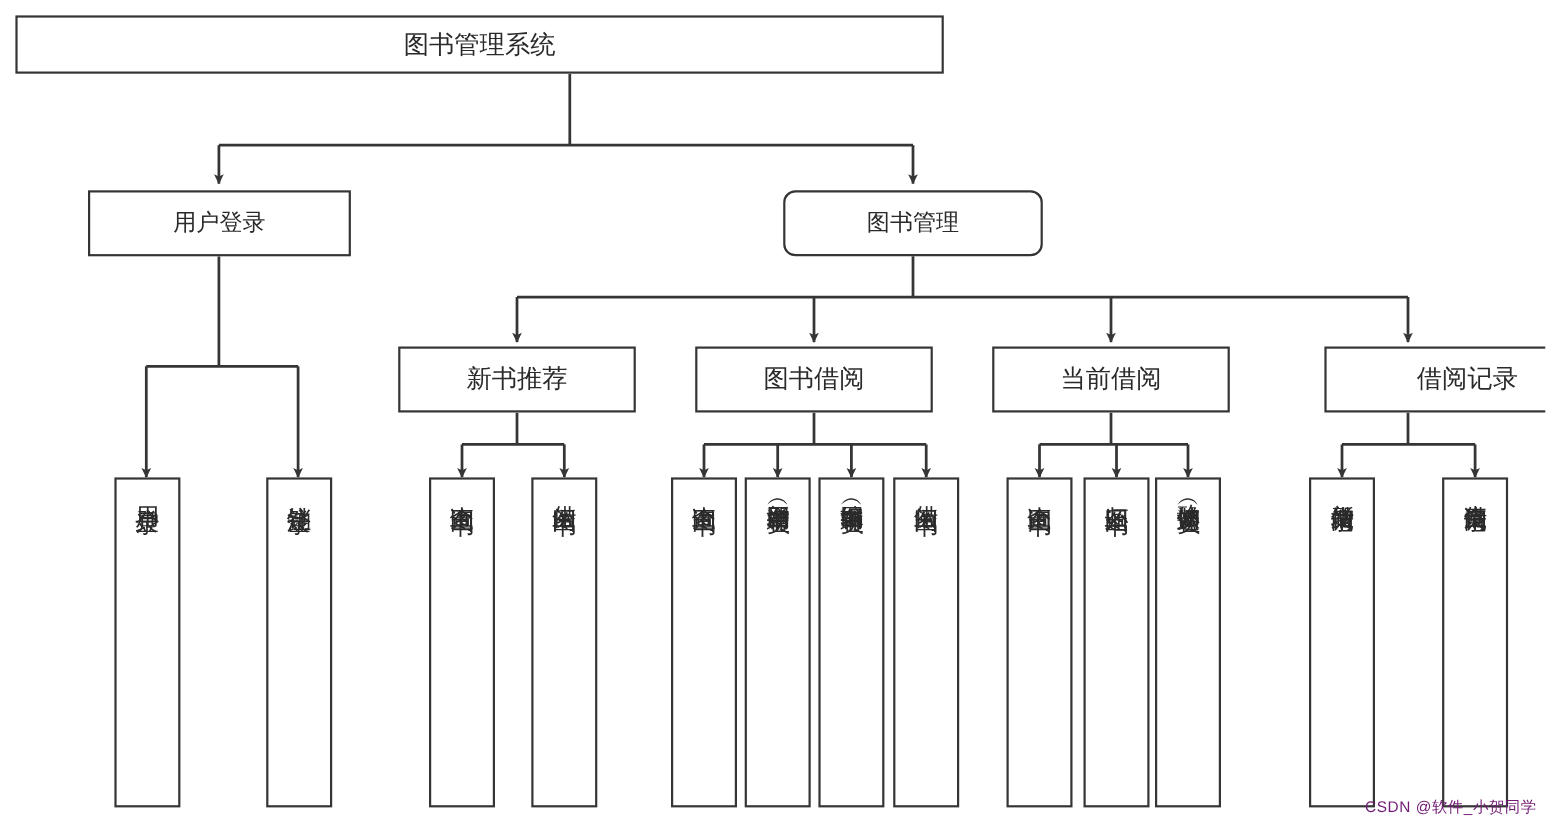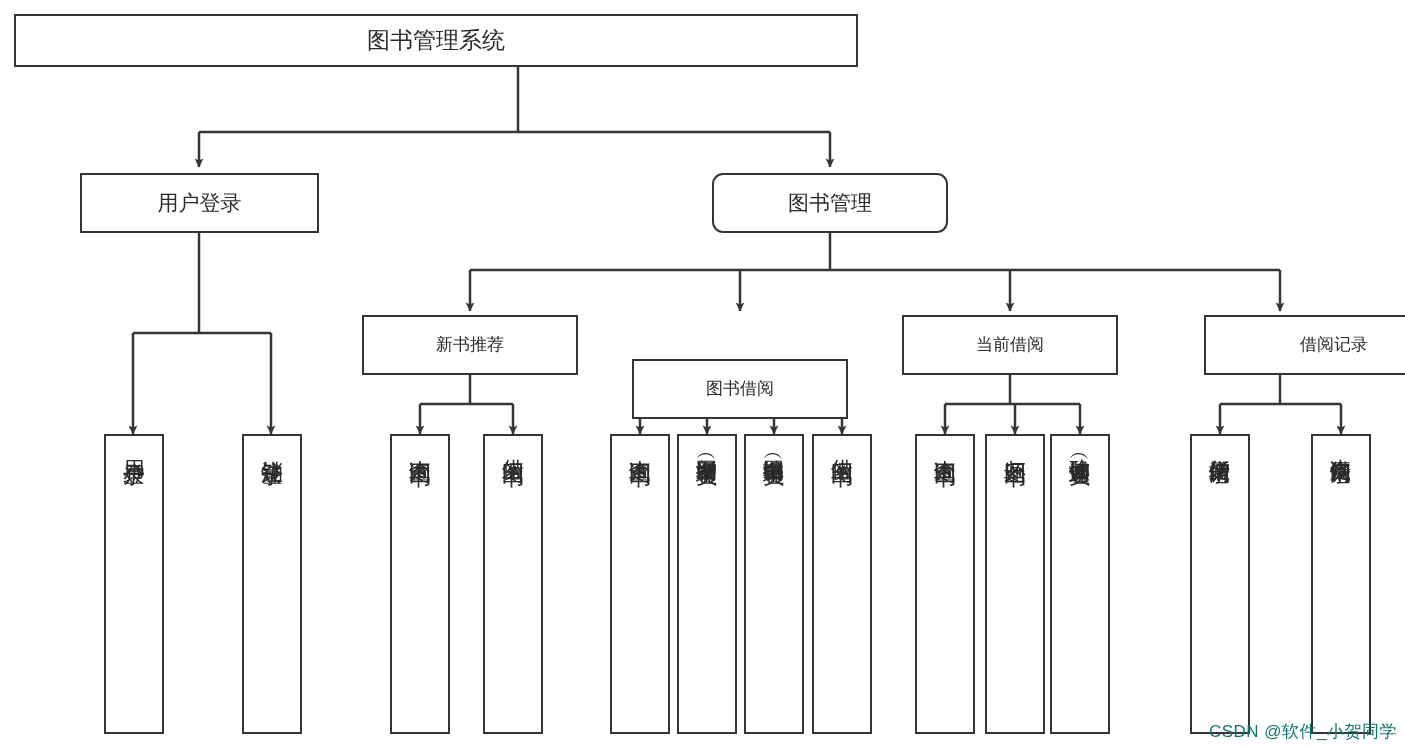--- a/index.html
+++ b/index.html
@@ -31,41 +31,41 @@
     color: #2a2a2a;
   }
   .node .label {
     display: block;
     text-align: center;
     line-height: 1.18;
     white-space: nowrap;
   }
   .node-root .label { font-size: 23px; }
   .node-l2 .label   { font-size: 21px; }
-  .node-l3 .label   { font-size: 17px; }
+  .node-l3 .label   { font-size: 23px; }
   .node-leaf {
     align-items: flex-start;
     justify-content: center;
     padding-top: 6px;
   }
   .node-leaf .label {
     writing-mode: vertical-rl;
     text-orientation: upright;
     font-size: 22px;
     letter-spacing: 2px;
     line-height: 1;
     white-space: nowrap;
   }
   .node-leaf.tall-text .label { font-size: 21px; letter-spacing: 1px; }
   #watermark {
     position: absolute;
     right: 8px;
     bottom: 4px;
-    font-size: 17px;
-    color: #0f766e;
+    font-size: 14px;
+    color: #701a75;
     white-space: nowrap;
     letter-spacing: 0.5px;
   }
 </style>
 </head>
 <body>
 
 <div id="stage">
 
   <svg id="wires" viewBox="0 0 1405 747" width="1405" height="747">
@@ -128,21 +128,21 @@
   </div>
 
   <div class="node node-l2" style="left:712px; top:173px; width:236px; height:60px;border-radius:11px;">
     <span class="label">图书管理</span>
   </div>
 
   <div class="node node-l3" style="left:362px; top:315px; width:216px; height:60px;">
     <span class="label">新书推荐</span>
   </div>
 
-  <div class="node node-l3" style="left:632px; top:315px; width:216px; height:60px;margin-top:44px;">
+  <div class="node node-l3" style="left:632px; top:315px; width:216px; height:60px;">
     <span class="label">图书借阅</span>
   </div>
 
   <div class="node node-l3" style="left:902px; top:315px; width:216px; height:60px;">
     <span class="label">当前借阅</span>
   </div>
 
   <div class="node node-l3" style="left:1204px; top:315px; width:260px; height:60px;">
     <span class="label">借阅记录</span>
   </div>

